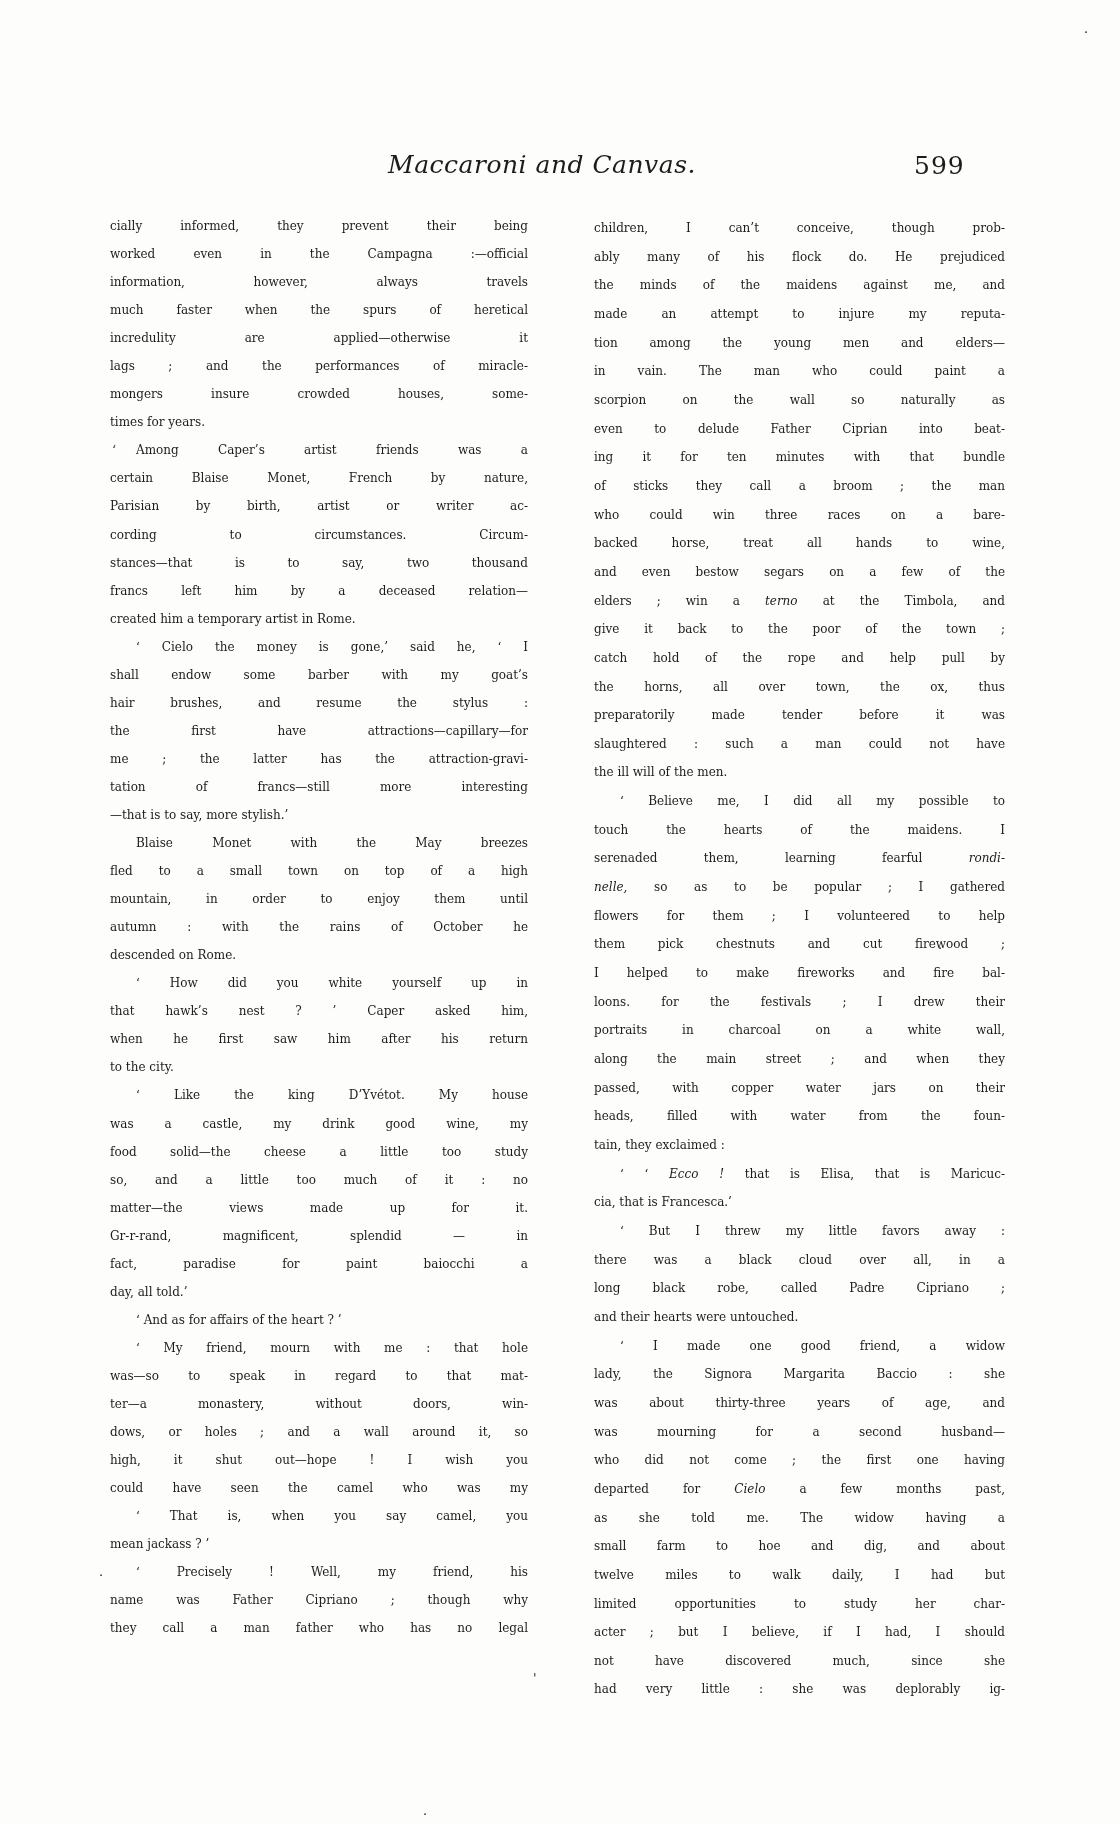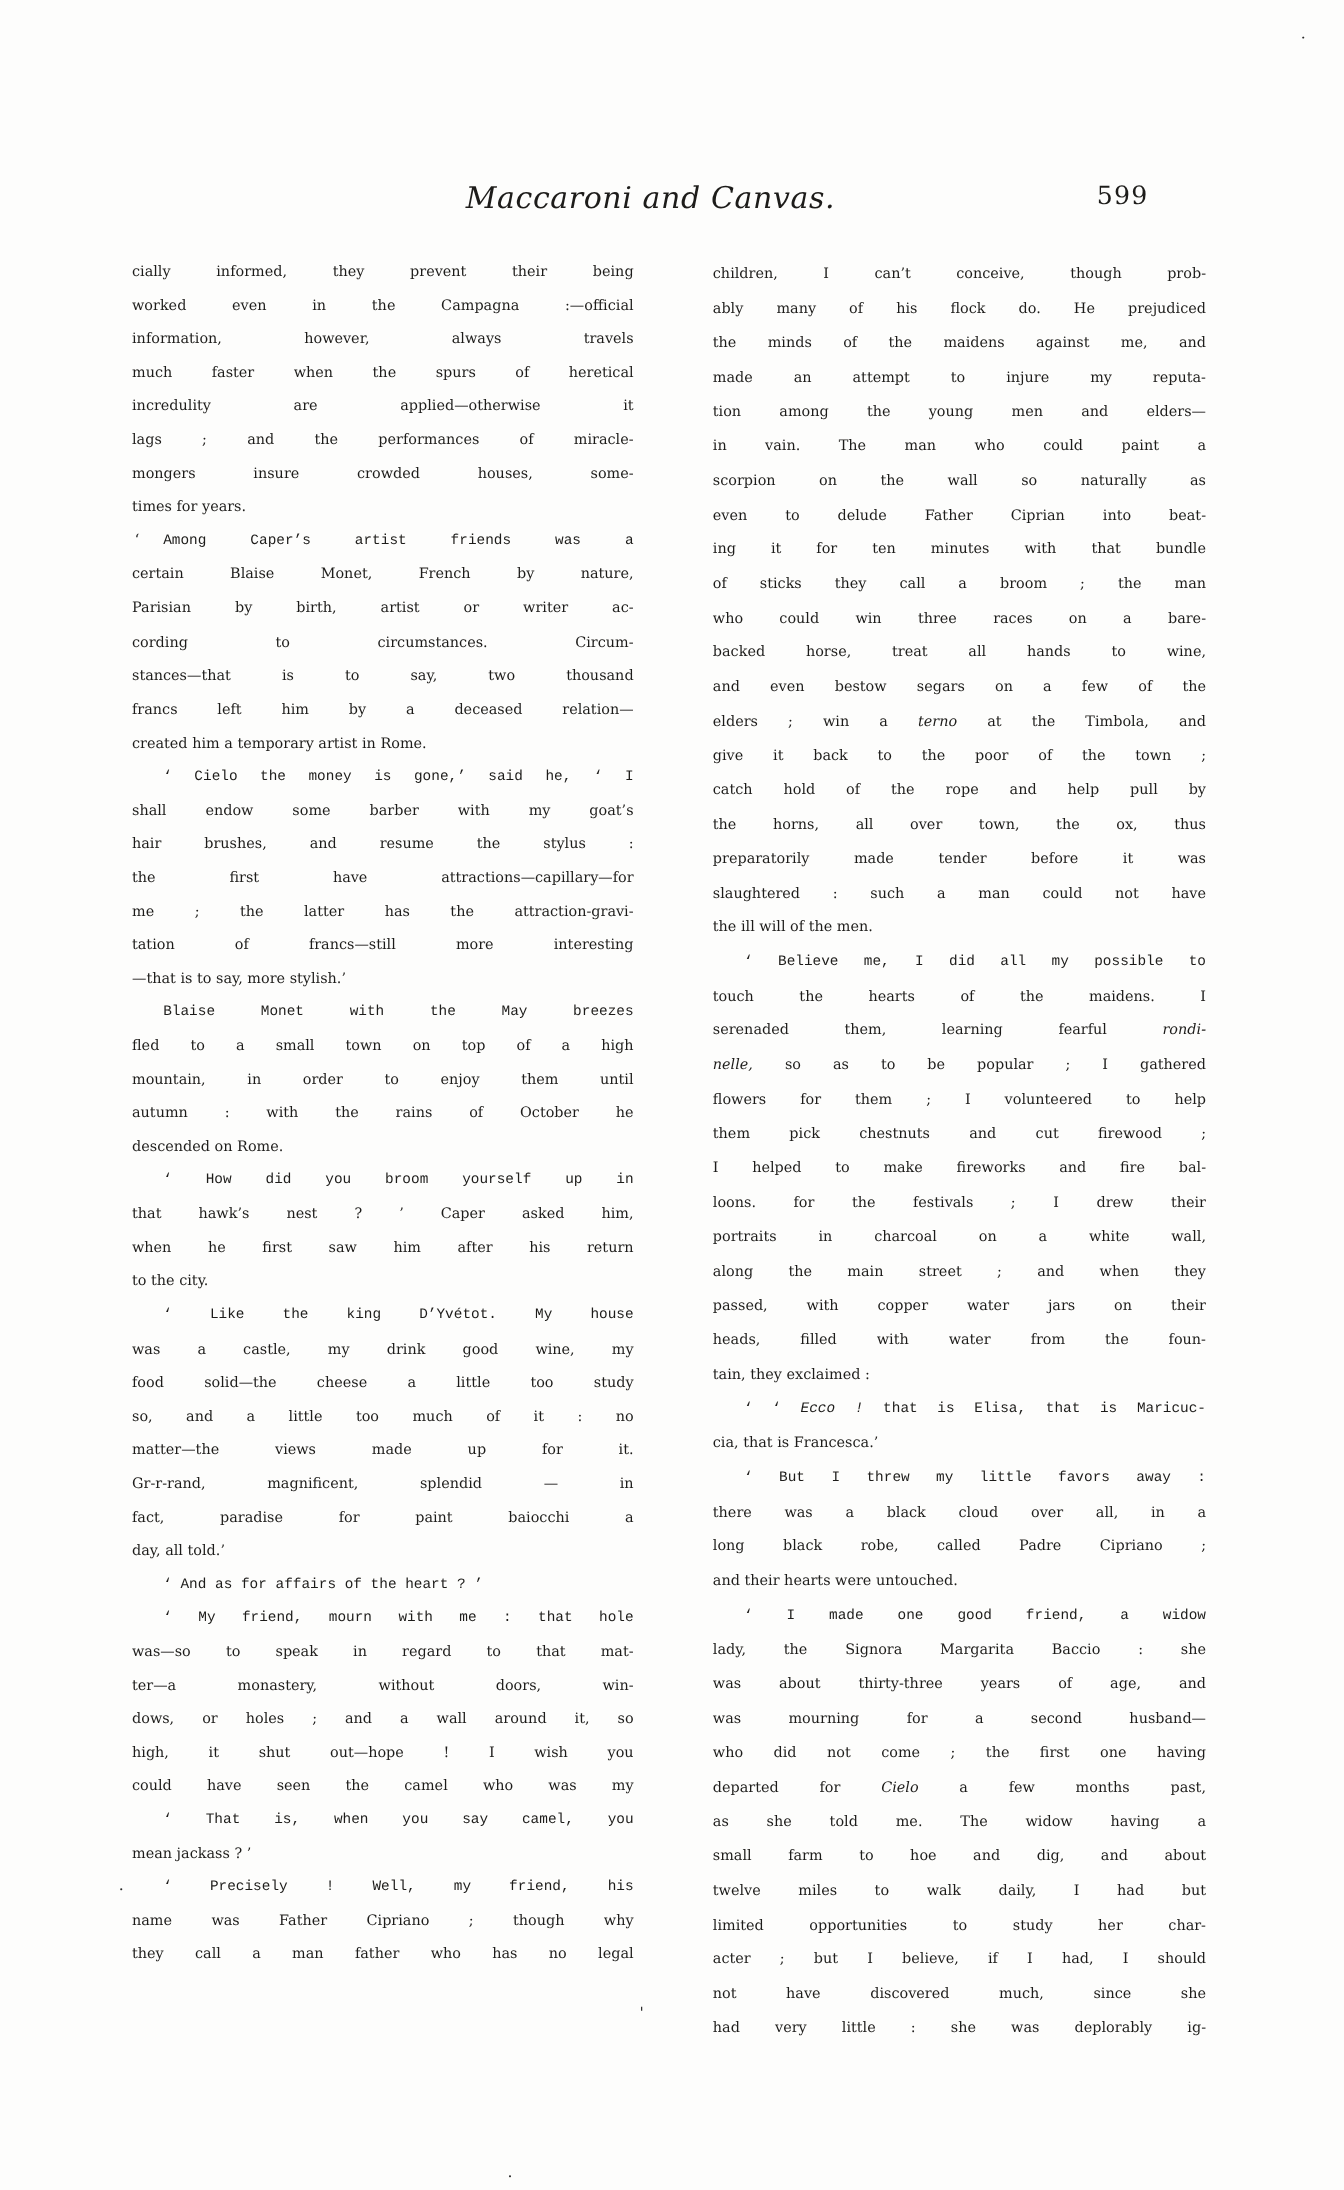--- a/index.html
+++ b/index.html
@@ -12,31 +12,31 @@
     color:#1d1c1a;
     overflow:hidden;
   }
   .running-head {
     position:absolute; left:0; top:150px; width:1084px;
     text-align:center; font-style:italic; font-size:25px;
     letter-spacing:0.5px;
   }
   .page-number {
     position:absolute; left:914px; top:151px;
-    font-size:21px; letter-spacing:1px;
+    font-size:25px; letter-spacing:1px;
   }
   .col {
     position:absolute; font-size:12px;
     text-rendering:optimizeLegibility;
   }
   .col-left  { left:110px; top:212px; width:418px; line-height:28.05px; }
   .col-right { left:556px; top:214px; width:411px; line-height:28.65px;margin-left:38px; }
   .line { text-align:justify; text-align-last:justify; white-space:normal; }
   .line.parend { text-align-last:left; }
-  .line.indent { text-indent:26px;font-family:Liberation Mono, monospace; }
+  .line.indent { text-indent:26px; }
   .it { font-style:italic; }
   .speck { position:absolute; font-size:13px; color:#2a2a2a; line-height:1; }
 </style>
 </head>
 <body>
 
 <div class="page">
   <div class="running-head">Maccaroni and Canvas.</div>
   <div class="page-number">599</div>
 
@@ -61,21 +61,21 @@
       <div class="line">hair brushes, and resume the stylus :</div>
       <div class="line">the first have attractions—capillary—for</div>
       <div class="line">me ; the latter has the attraction-gravi-</div>
       <div class="line">tation of francs—still more interesting</div>
       <div class="line parend">—that is to say, more stylish.’</div>
       <div class="line indent">Blaise Monet with the May breezes</div>
       <div class="line">fled to a small town on top of a high</div>
       <div class="line">mountain, in order to enjoy them until</div>
       <div class="line">autumn : with the rains of October he</div>
       <div class="line parend">descended on Rome.</div>
-      <div class="line indent">‘ How did you broom yourself up in</div>
+      <div class="line indent">‘ How did you white yourself up in</div>
       <div class="line">that hawk’s nest ? ’ Caper asked him,</div>
       <div class="line">when he first saw him after his return</div>
       <div class="line parend">to the city.</div>
       <div class="line indent">‘ Like the king D’Yvétot. My house</div>
       <div class="line">was a castle, my drink good wine, my</div>
       <div class="line">food solid—the cheese a little too study</div>
       <div class="line">so, and a little too much of it : no</div>
       <div class="line">matter—the views made up for it.</div>
       <div class="line">Gr-r-rand, magnificent, splendid — in</div>
       <div class="line">fact, paradise for paint baiocchi a</div>

